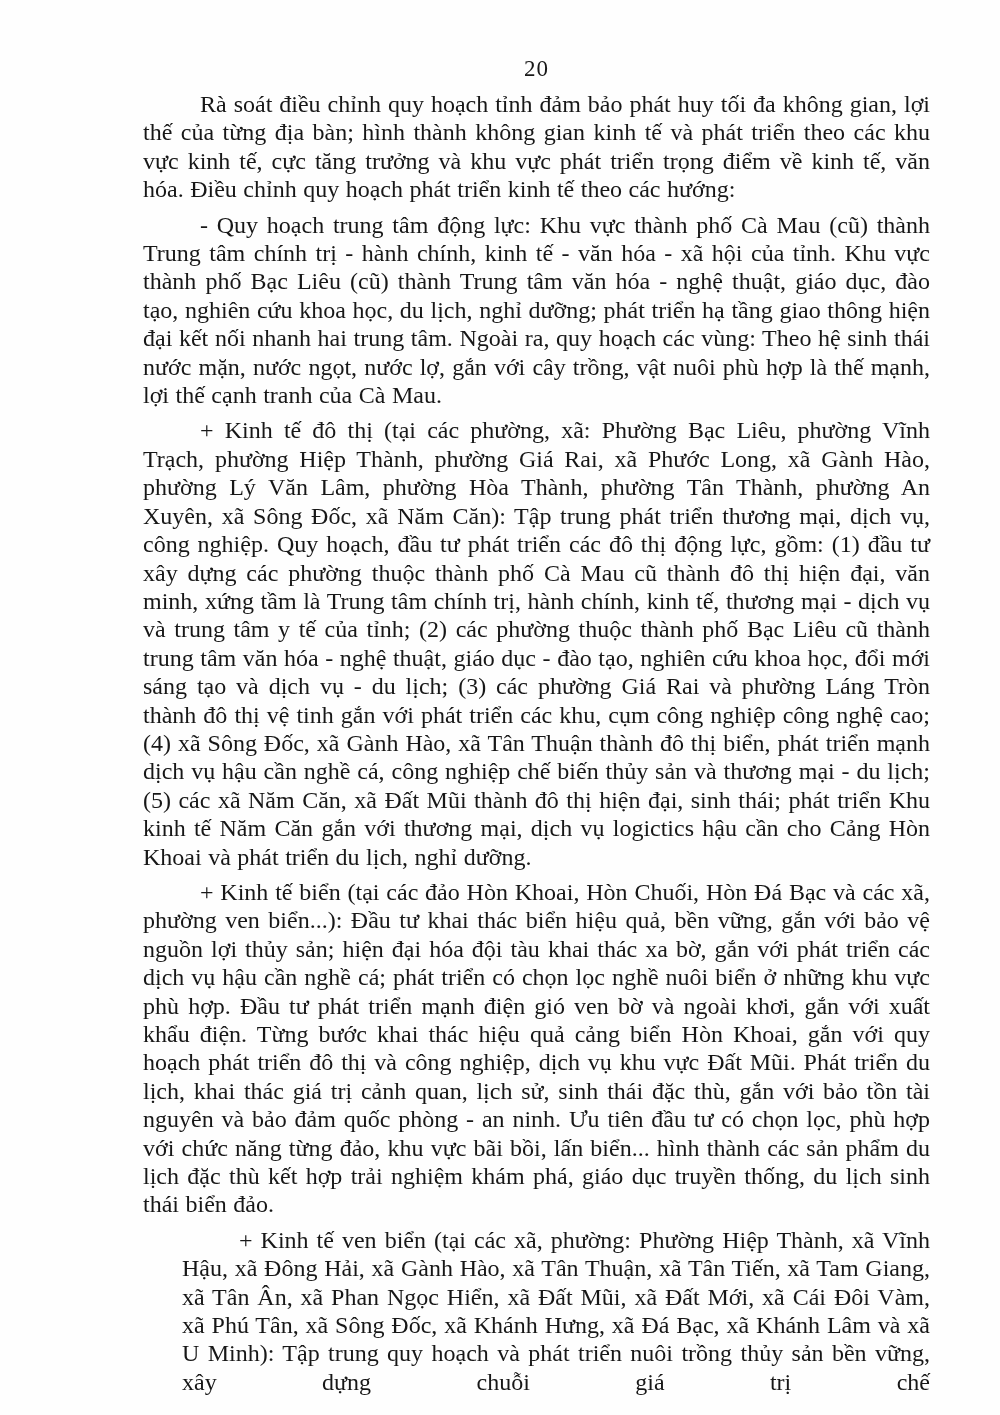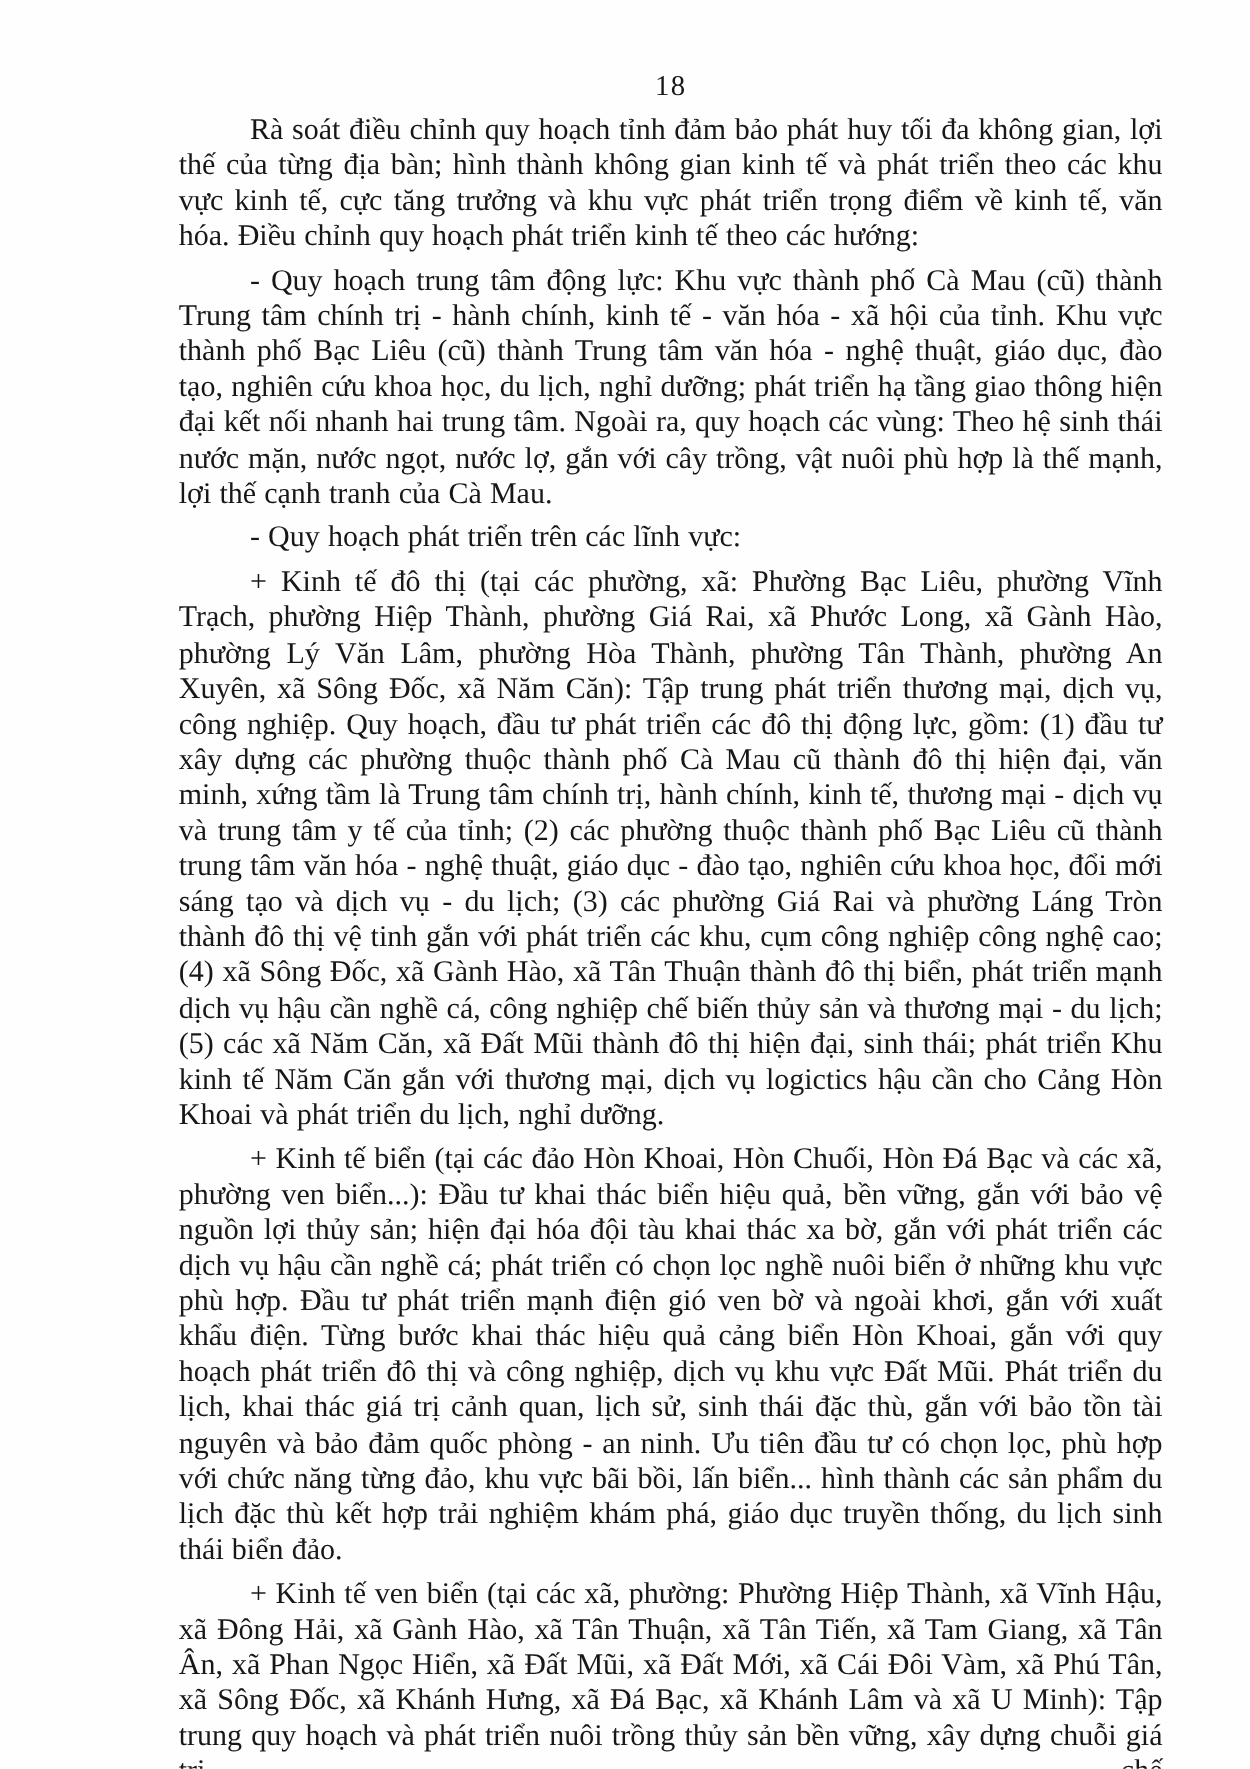--- a/index.html
+++ b/index.html
@@ -44,35 +44,35 @@
     text-align: justify;
     text-indent: 57px;
     word-spacing: 0.5px;
   }
   .para + .para {
     margin-top: 7px;
   }
   
   .para.continues {
     text-align-last: justify;
+    margin-left: 39px;
   }
 </style>
 </head>
 <body>
 
 <div class="page">
 
-  <div class="page-number">18</div>
+  <div class="page-number">20</div>
 
   <div class="content">
     <p class="para">Rà soát điều chỉnh quy hoạch tỉnh đảm bảo phát huy tối đa không gian, lợi thế của từng địa bàn; hình thành không gian kinh tế và phát triển theo các khu vực kinh tế, cực tăng trưởng và khu vực phát triển trọng điểm về kinh tế, văn hóa. Điều chỉnh quy hoạch phát triển kinh tế theo các hướng:</p>
 
     <p class="para">- Quy hoạch trung tâm động lực: Khu vực thành phố Cà Mau (cũ) thành Trung tâm chính trị - hành chính, kinh tế - văn hóa - xã hội của tỉnh. Khu vực thành phố Bạc Liêu (cũ) thành Trung tâm văn hóa - nghệ thuật, giáo dục, đào tạo, nghiên cứu khoa học, du lịch, nghỉ dưỡng; phát triển hạ tầng giao thông hiện đại kết nối nhanh hai trung tâm. Ngoài ra, quy hoạch các vùng: Theo hệ sinh thái nước mặn, nước ngọt, nước lợ, gắn với cây trồng, vật nuôi phù hợp là thế mạnh, lợi thế cạnh tranh của Cà Mau.</p>
 
-    <p class="para">- Quy hoạch phát triển trên các lĩnh vực:</p>
 
     <p class="para">+ Kinh tế đô thị (tại các phường, xã: Phường Bạc Liêu, phường Vĩnh Trạch, phường Hiệp Thành, phường Giá Rai, xã Phước Long, xã Gành Hào, phường Lý Văn Lâm, phường Hòa Thành, phường Tân Thành, phường An Xuyên, xã Sông Đốc, xã Năm Căn): Tập trung phát triển thương mại, dịch vụ, công nghiệp. Quy hoạch, đầu tư phát triển các đô thị động lực, gồm: (1) đầu tư xây dựng các phường thuộc thành phố Cà Mau cũ thành đô thị hiện đại, văn minh, xứng tầm là Trung tâm chính trị, hành chính, kinh tế, thương mại - dịch vụ và trung tâm y tế của tỉnh; (2) các phường thuộc thành phố Bạc Liêu cũ thành trung tâm văn hóa - nghệ thuật, giáo dục - đào tạo, nghiên cứu khoa học, đổi mới sáng tạo và dịch vụ - du lịch; (3) các phường Giá Rai và phường Láng Tròn thành đô thị vệ tinh gắn với phát triển các khu, cụm công nghiệp công nghệ cao; (4) xã Sông Đốc, xã Gành Hào, xã Tân Thuận thành đô thị biển, phát triển mạnh dịch vụ hậu cần nghề cá, công nghiệp chế biến thủy sản và thương mại - du lịch; (5) các xã Năm Căn, xã Đất Mũi thành đô thị hiện đại, sinh thái; phát triển Khu kinh tế Năm Căn gắn với thương mại, dịch vụ logictics hậu cần cho Cảng Hòn Khoai và phát triển du lịch, nghỉ dưỡng.</p>
 
     <p class="para">+ Kinh tế biển (tại các đảo Hòn Khoai, Hòn Chuối, Hòn Đá Bạc và các xã, phường ven biển...): Đầu tư khai thác biển hiệu quả, bền vững, gắn với bảo vệ nguồn lợi thủy sản; hiện đại hóa đội tàu khai thác xa bờ, gắn với phát triển các dịch vụ hậu cần nghề cá; phát triển có chọn lọc nghề nuôi biển ở những khu vực phù hợp. Đầu tư phát triển mạnh điện gió ven bờ và ngoài khơi, gắn với xuất khẩu điện. Từng bước khai thác hiệu quả cảng biển Hòn Khoai, gắn với quy hoạch phát triển đô thị và công nghiệp, dịch vụ khu vực Đất Mũi. Phát triển du lịch, khai thác giá trị cảnh quan, lịch sử, sinh thái đặc thù, gắn với bảo tồn tài nguyên và bảo đảm quốc phòng - an ninh. Ưu tiên đầu tư có chọn lọc, phù hợp với chức năng từng đảo, khu vực bãi bồi, lấn biển... hình thành các sản phẩm du lịch đặc thù kết hợp trải nghiệm khám phá, giáo dục truyền thống, du lịch sinh thái biển đảo.</p>
 
     <p class="para continues">+ Kinh tế ven biển (tại các xã, phường: Phường Hiệp Thành, xã Vĩnh Hậu, xã Đông Hải, xã Gành Hào, xã Tân Thuận, xã Tân Tiến, xã Tam Giang, xã Tân Ân, xã Phan Ngọc Hiển, xã Đất Mũi, xã Đất Mới, xã Cái Đôi Vàm, xã Phú Tân, xã Sông Đốc, xã Khánh Hưng, xã Đá Bạc, xã Khánh Lâm và xã U Minh): Tập trung quy hoạch và phát triển nuôi trồng thủy sản bền vững, xây dựng chuỗi giá trị chế</p>
   </div>
 
 </div>
 

